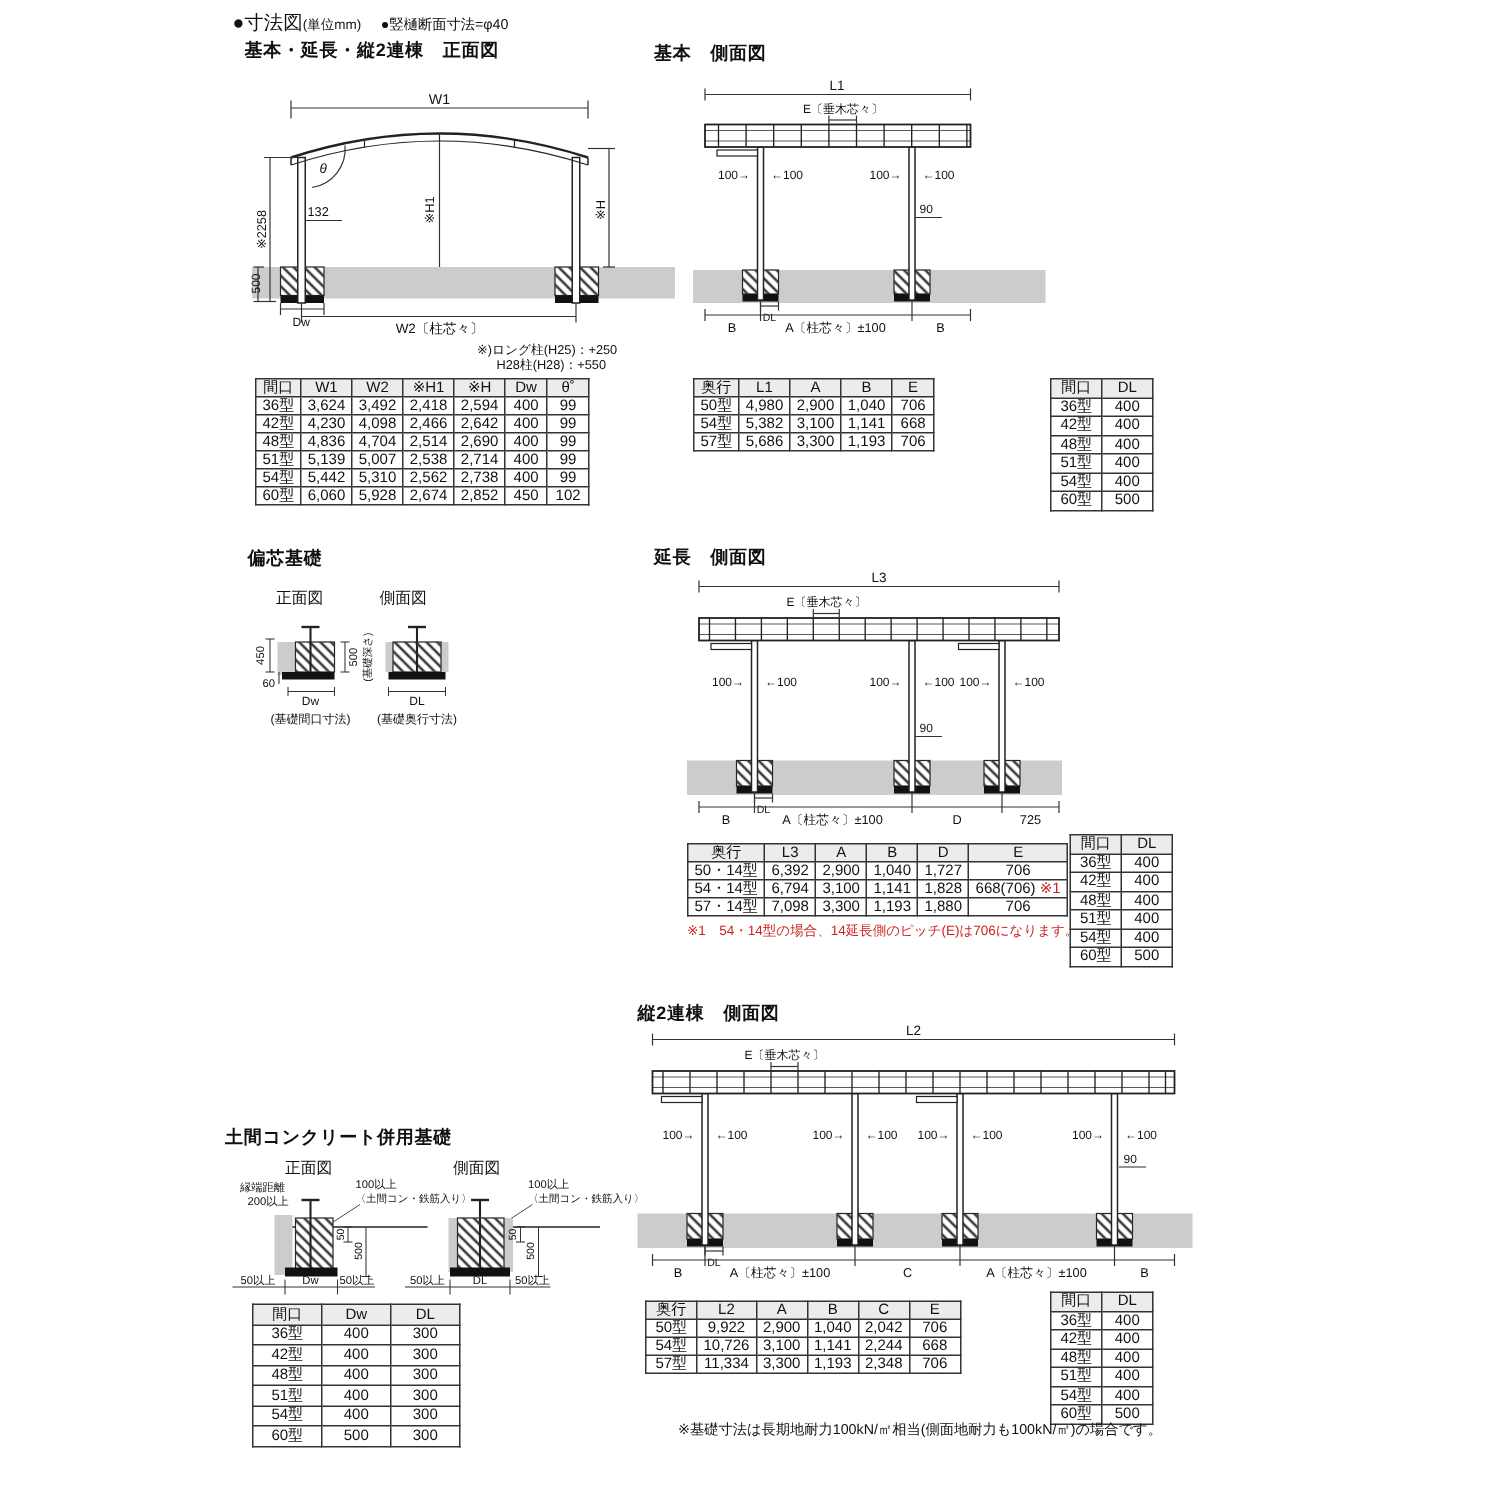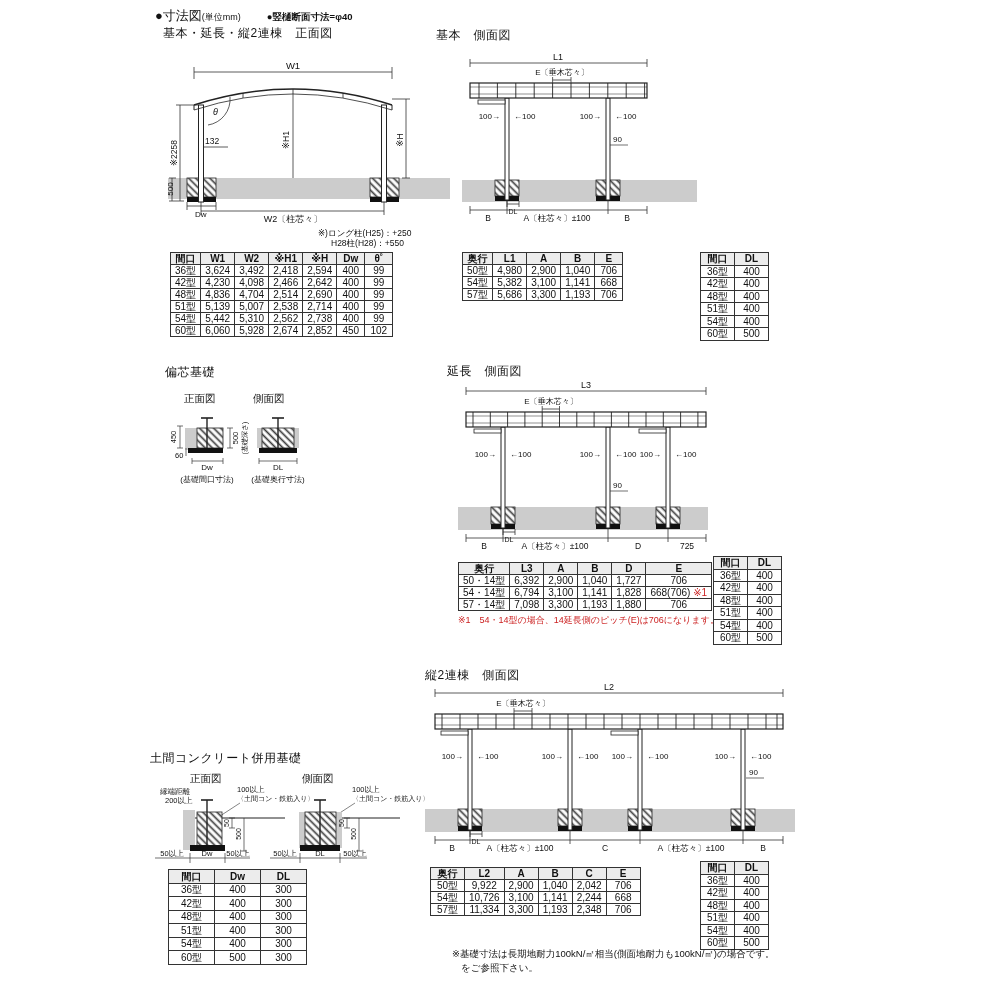--- a/index.html
+++ b/index.html
@@ -2,26 +2,26 @@
 <html><head>
 <meta charset="utf-8">
 <style>
 *{margin:0;padding:0;box-sizing:border-box}
 html,body{background:#fff}
 body{font-family:"Liberation Sans","DejaVu Sans",sans-serif;color:#111}
 .page{position:relative;width:1000px;height:1000px;background:#fff;overflow:hidden}
 .abs{position:absolute}
 .hdr-title{font-size:13px;font-weight:normal}
 .hdr-unit{font-size:9px;font-weight:normal}
-.hdr-note{font-size:9.5px;font-weight:bold;margin-left:26px}
-.hsec{position:absolute;font-size:12px;font-weight:normal;letter-spacing:.5px;white-space:nowrap}
+.hdr-note{font-size:9.5px;font-weight:normal;margin-left:13px}
+.hsec{position:absolute;font-size:12px;font-weight:bold;letter-spacing:.5px;white-space:nowrap}
 .hsub{position:absolute;font-size:10.5px;font-weight:normal;white-space:nowrap}
 table.dim{position:absolute;border-collapse:collapse;border:1.5px solid #000;font-size:10px;background:#fff}
 .dim th,.dim td{border:1px solid #333;text-align:center;padding:0 4px;height:12px;line-height:11px;white-space:nowrap;font-weight:normal;min-width:28px}
-.dim th{background:#ececec;font-weight:bold}
+.dim th{background:#ececec;font-weight:normal}
 .tall th,.tall td{height:13.5px;min-width:46px}
 .dl th,.dl td{min-width:34px;height:12.5px}
 .t-rento th,.t-rento td{min-width:34px}
 .rednote{position:absolute;font-size:9px;color:#c22;white-space:nowrap}
 .footer{position:absolute;font-size:9.5px;line-height:13.5px;white-space:nowrap}
 .footer .ind{padding-left:9px}
 .red{color:#c22}
 svg{overflow:visible}
 svg text{font-family:"Liberation Sans","DejaVu Sans",sans-serif;fill:#111}
 </style>
@@ -40,21 +40,21 @@
 
   <div class="abs" style="left:155px;top:6px">
     <span class="hdr-title">●寸法図</span><span class="hdr-unit">(単位mm)</span><span class="hdr-note">●竪樋断面寸法=φ40</span>
   </div>
 
   <div class="hsec" style="left:163px;top:25px">基本・延長・縦2連棟　正面図</div>
   <div class="hsec" style="left:436px;top:27px">基本　側面図</div>
   <div class="hsec" style="left:165px;top:364px">偏芯基礎</div>
   <div class="hsub" style="left:184px;top:392px">正面図</div>
   <div class="hsub" style="left:253px;top:392px">側面図</div>
-  <div class="hsec" style="left:447px;top:363px">延長　側面図</div>
+  <div class="hsec" style="left:436px;top:363px">延長　側面図</div>
   <div class="hsec" style="left:425px;top:667px">縦2連棟　側面図</div>
   <div class="hsec" style="left:150px;top:750px">土間コンクリート併用基礎</div>
   <div class="hsub" style="left:190px;top:772px">正面図</div>
   <div class="hsub" style="left:302px;top:772px">側面図</div>
 
   <svg class="abs" style="left:168px;top:55px" width="290" height="196" viewBox="0 0 290 196">
     <rect x="0" y="123" width="282" height="21" fill="#cccccc"></rect>
 
     <g>
       <rect x="19" y="123" width="29" height="19" fill="#fff" stroke="#222" stroke-width="0.8"></rect>
@@ -793,16 +793,15 @@
         </tr>
         <tr>
           <td>60型</td>
           <td>500</td>
         </tr>
       </tbody>
     </table>
 
   <div class="footer" style="left:452px;top:947px">
     <div>※基礎寸法は長期地耐力100kN/㎡相当(側面地耐力も100kN/㎡)の場合です。</div>
-    <div class="ind">をご参照下さい。</div>
   </div>
 
 </div>
 
 </body></html>

